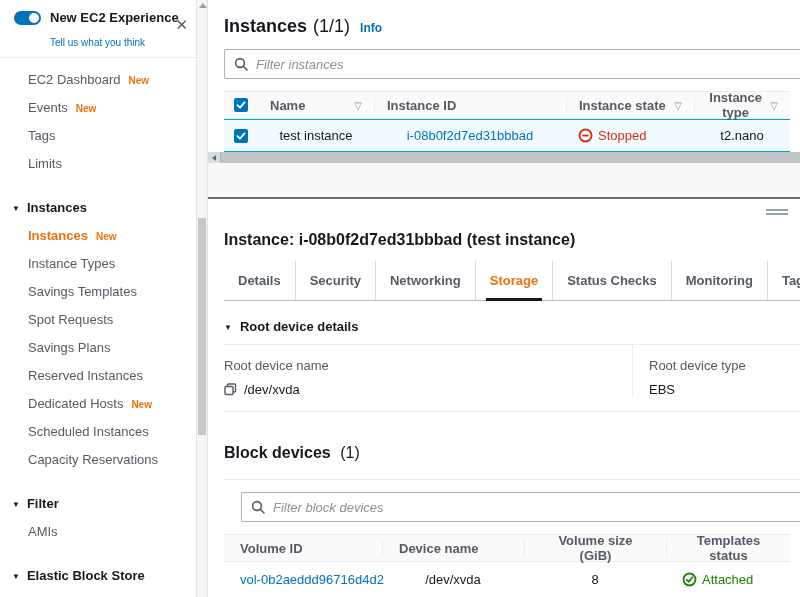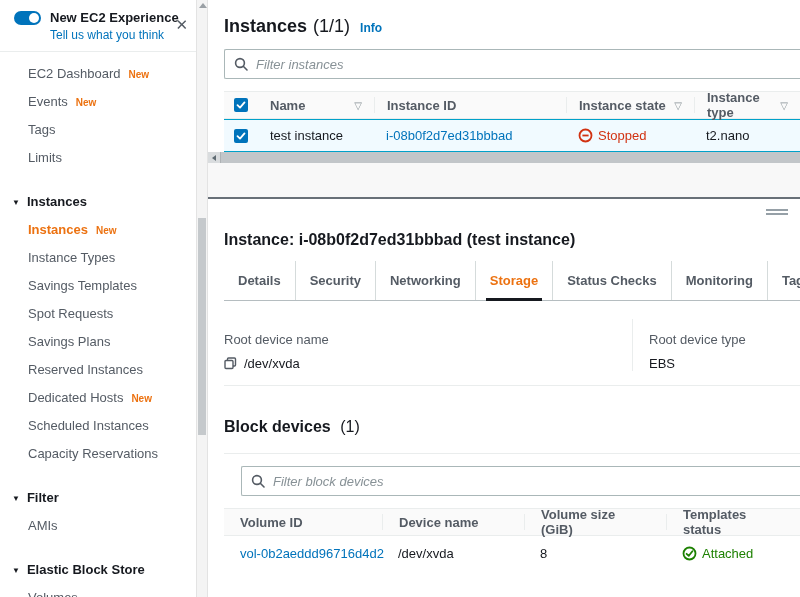--- a/index.html
+++ b/index.html
@@ -8,21 +8,21 @@
     font-family:"Liberation Sans", sans-serif;
     color:#16191f; background:#fff; display:flex; font-size:13px;
   }
   
   .sidebar { width:196px; flex:none; background:#fff; overflow:hidden; }
   .sb-header { position:relative; padding:10px 12px 9px 14px; border-bottom:1px solid #eaeded; }
   .toggle-row { display:flex; align-items:center; gap:9px;font-weight:bold; }
   .toggle { width:27px; height:14px; background:#0073bb; border-radius:8px; position:relative; flex:none; cursor:pointer; }
   .toggle-knob { position:absolute; right:2px; top:2px; width:10px; height:10px; background:#fff; border-radius:50%; }
   .toggle-title { font-size:13px; color:#16191f; white-space:nowrap; }
-  .toggle-sub { font-size:12px; color:#0073bb; margin:3px 0 0 36px; cursor:pointer; }
+  .toggle-sub { font-size:10px; color:#0073bb; margin:12px 0 0 36px; cursor:pointer; }
   .close-x { position:absolute; right:8px; top:17px; font-size:15px; color:#545b64; cursor:pointer; line-height:1; }
   .nav { padding:8px 0 0 0; color:#545b64; }
   .nav-item { padding:6px 8px 7px 28px; cursor:pointer; white-space:nowrap; }
   .nav-item.active { color:#ec7211; font-weight:bold; }
   .badge { color:#ec7211; font-size:10px; font-weight:bold; margin-left:8px; }
   .nav-header { font-weight:bold; color:#16191f; padding:6px 8px 7px 12px; margin-top:16px; white-space:nowrap; cursor:pointer; }
   .nav-header .tri { font-size:8px; margin-right:7px; color:#16191f; vertical-align:1px; }
   
   .sb-scroll { width:12px; flex:none; background:#f4f4f4; border-left:1px solid #e3e3e3; border-right:1px solid #e3e3e3; position:relative; }
   .sb-scroll .up { position:absolute; top:3px; left:2px; width:0; height:0; border-left:4px solid transparent; border-right:4px solid transparent; border-bottom:5px solid #9aa0a5; }
@@ -30,21 +30,21 @@
   
   .main { flex:1; min-width:0; display:flex; flex-direction:column; background:#fff; }
   .list-section { height:163px; flex:none; }
   .list-heading { display:flex; align-items:baseline; margin:16px 0 0 16px; font-size:18px; }
   .list-heading .t { font-weight:bold; }
   .list-heading .c { margin-left:6px; color:#16191f; font-weight:normal; }
   .info-link { margin-left:10px; font-size:12px; font-weight:bold; color:#0073bb; cursor:pointer; }
   .filter-box { margin:12px 0 0 16px; height:30px; border:1px solid #aab7b8; border-right:none; border-radius:2px 0 0 2px; display:flex; align-items:center; padding:0 9px; background:#fff; }
   .filter-box input { border:none; outline:none; flex:1; font-family:inherit; font-size:13px; font-style:italic; color:#16191f; margin-left:8px; background:transparent; }
   .filter-box input::placeholder { color:#879196; font-style:italic; }
-  .tbl { margin:12px 0 0 16px; }
+  .tbl { margin:12px 10px 0 16px;text-align:center; }
   .thead { display:flex; align-items:center; height:28px; background:#fafafa; border-top:1px solid #eaeded; border-bottom:1px solid #eaeded; font-weight:bold; color:#545b64; }
   .th { display:flex; align-items:center; justify-content:space-between; padding:0 12px; height:16px; }
   .th + .th { border-left:1px solid #eaeded; }
   .sort { color:#879196; font-size:10px; font-weight:normal; margin-left:6px; cursor:pointer; }
   .col-check { width:34px; flex:none; display:flex; justify-content:center; align-items:center; }
   .col-name { width:116px; flex:none; }
   .col-id { width:192px; flex:none; }
   .col-state { width:128px; flex:none; }
   .col-type { flex:1; min-width:0; }
   .trow { display:flex; align-items:center; height:33px; background:#f1faff; border-top:1px solid #00a1c9; border-bottom:1px solid #00a1c9; }
@@ -237,20 +237,21 @@
         </div>
       <div class="tab">
           <span>Monitoring</span>
         </div>
       <div class="tab">
           <span>Tags</span>
         </div>
     </div>
 
     <div class="panel-content">
+      <div class="rd-header"><span class="tri">▼</span><span>Root device details</span></div>
       <div class="rd-grid">
         <div class="rd-col1">
           <div class="fld-label">Root device name</div>
           <div class="fld-value">
             <span class="copy-icon">
                 <svg width="13" height="13" viewBox="0 0 13 13">
                   <rect x="3.5" y="1" width="8" height="8" rx="1" fill="#fff" stroke="#545b64" stroke-width="1.4"></rect>
                   <rect x="1" y="3.5" width="8" height="8" rx="1" fill="#fff" stroke="#545b64" stroke-width="1.4"></rect>
                 </svg>
               </span>

